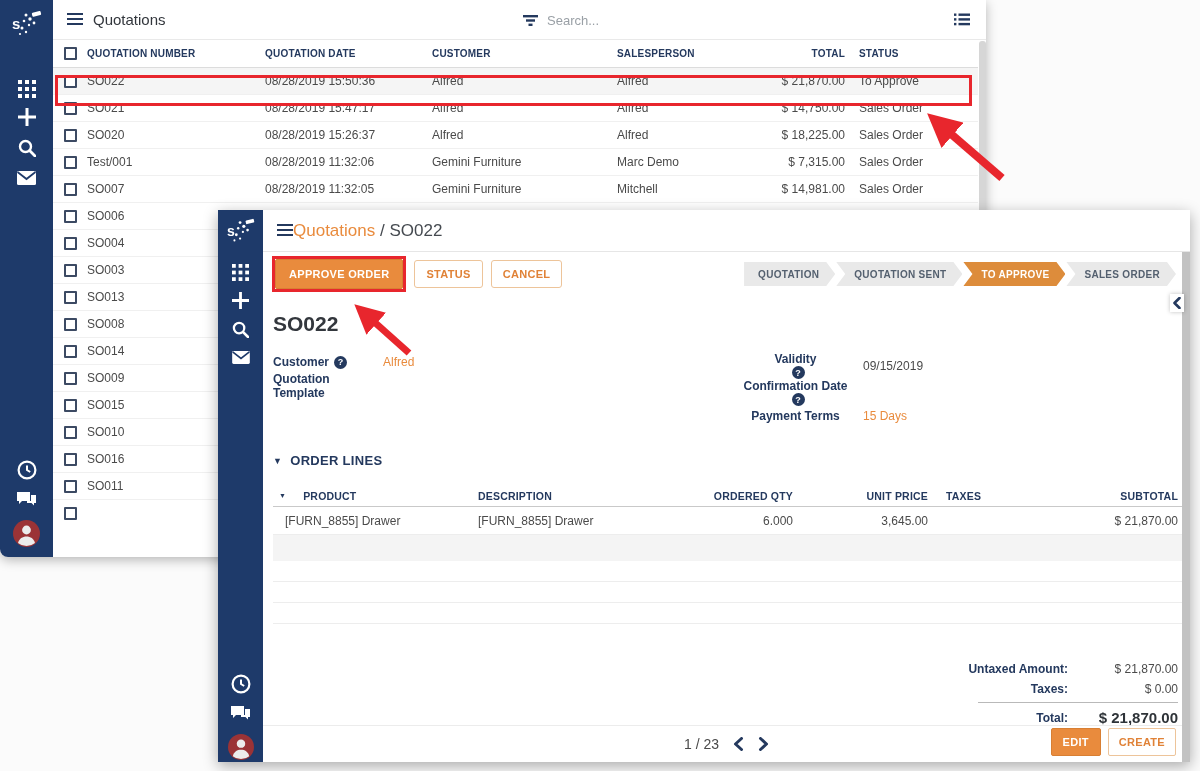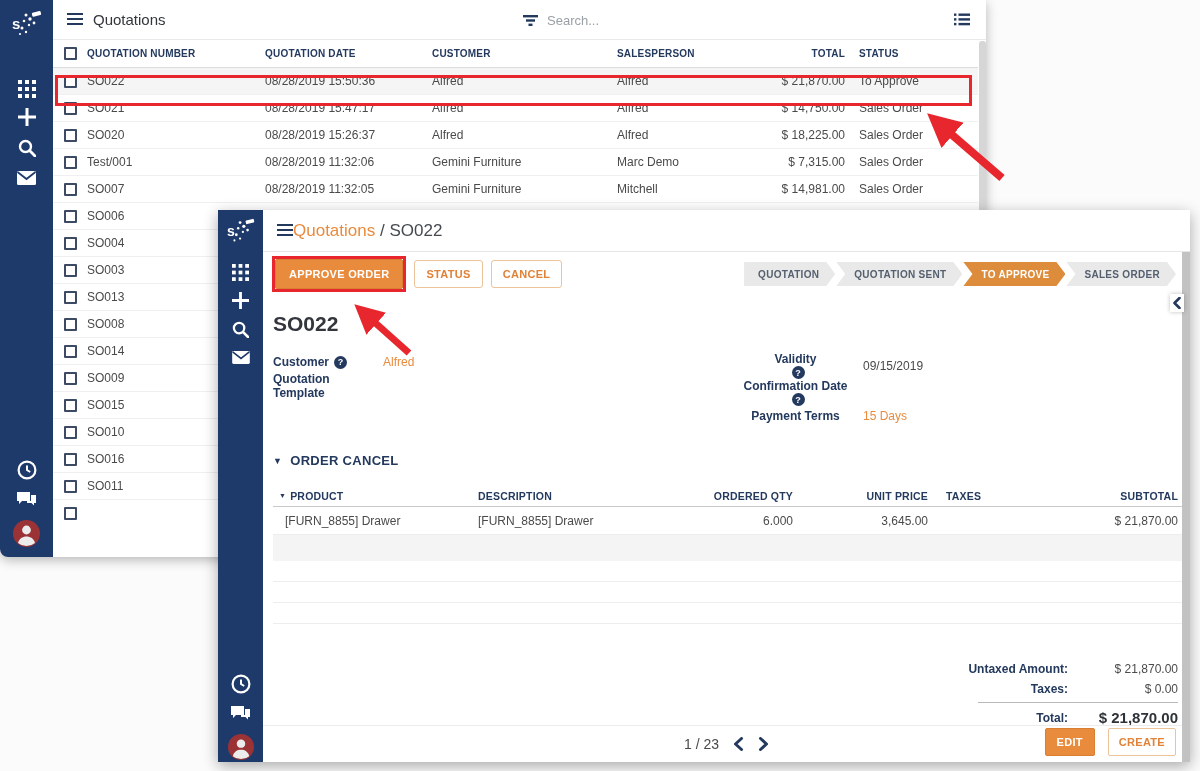--- a/index.html
+++ b/index.html
@@ -82,40 +82,40 @@
   .sec-title { margin-top:27px; display:flex; align-items:center; gap:8px; font-size:13px; font-weight:bold;
                color:#24395e; letter-spacing:.3px; cursor:pointer; }
   .tri { font-size:9px; color:#24395e; }
 
   .olines { margin-top:17px; }
   .orow { display:flex; align-items:center; font-size:12px; color:#4a4a4a; }
   .orow.ohead { font-size:10.5px; font-weight:bold; color:#24395e; border-bottom:1px solid #c9c9c9; height:22px; letter-spacing:.2px; }
   .orow.odata { height:28px; border-bottom:1px solid #ededed; }
   .orow.gray { height:26px; background:#f4f4f4; border-bottom:none; }
   .orow.empty { height:21px; border-bottom:1px solid #ededed; }
-  .col-prod { width:205px; padding-left:6px; display:flex; align-items:center; gap:4px; }
+  .col-prod { width:205px; padding-left:6px; display:flex; align-items:center; gap:17px; }
   .col-desc { width:215px; }
   .col-qty  { width:100px; text-align:right; }
   .col-price{ width:135px; text-align:right; }
   .col-tax  { width:110px; padding-left:18px; }
   .col-sub  { flex:1; text-align:right; padding-right:4px; }
 
   .totals { width:300px; margin:38px 4px 0 auto; font-size:12px; }
   .trow { display:flex; justify-content:flex-end; align-items:center; margin-bottom:6px; }
   .tlabel { font-weight:bold; color:#24395e; }
   .tval { width:110px; text-align:right; color:#4a4a4a; }
   .tsep { border-top:1px solid #b9b9b9; width:200px; margin:2px 0 6px auto; }
   .trow.grand .tlabel { font-size:12px; }
   .trow.grand .tval { font-size:15px; font-weight:bold; color:#2e3338; }
 
   .fw-footer { position:absolute; left:0; right:0; bottom:0; height:37px; border-top:1px solid #ececec;
                display:flex; align-items:center; justify-content:center; background:#fff; }
   .pager { display:flex; align-items:center; gap:14px; font-size:14px; color:#4a4a4a; }
   .pg-btn { cursor:pointer; display:flex; align-items:center; }
-  .footer-btns { position:absolute; right:14px; bottom:6px; display:flex; gap:13px; }
+  .footer-btns { position:absolute; right:14px; bottom:6px; display:flex; gap:7px; }
   .btn-edit { background:#e98b3d; color:#fff; border:1px solid #d87f33; padding:7px 11px; }
   .btn-create { background:#fff; color:#e08237; border:1px solid #edc49a; padding:6px 10px; }
 
   
   .annot { position:absolute; left:0; top:0; width:1200px; height:771px; pointer-events:none; z-index:50; }
 </style>
 </head>
 <body>
 
 <div class="stage">
@@ -509,21 +509,21 @@
               <span class="flabel">
                   <span>Payment Terms</span>
                 </span>
               <span class="fvalue link">15 Days</span>
             </div>
           </div>
         </div>
 
         <div class="sec-title">
           <span class="tri">▼</span>
-          <span>ORDER CANCEL</span>
+          <span>ORDER LINES</span>
         </div>
 
         <div class="olines">
           <div class="orow ohead">
             <span class="col-prod">
                 <span class="tri" style="font-size:7px;">▼</span>
                 <span>PRODUCT</span>
               </span>
             <span class="col-desc">DESCRIPTION</span>
             <span class="col-qty">ORDERED QTY</span>

